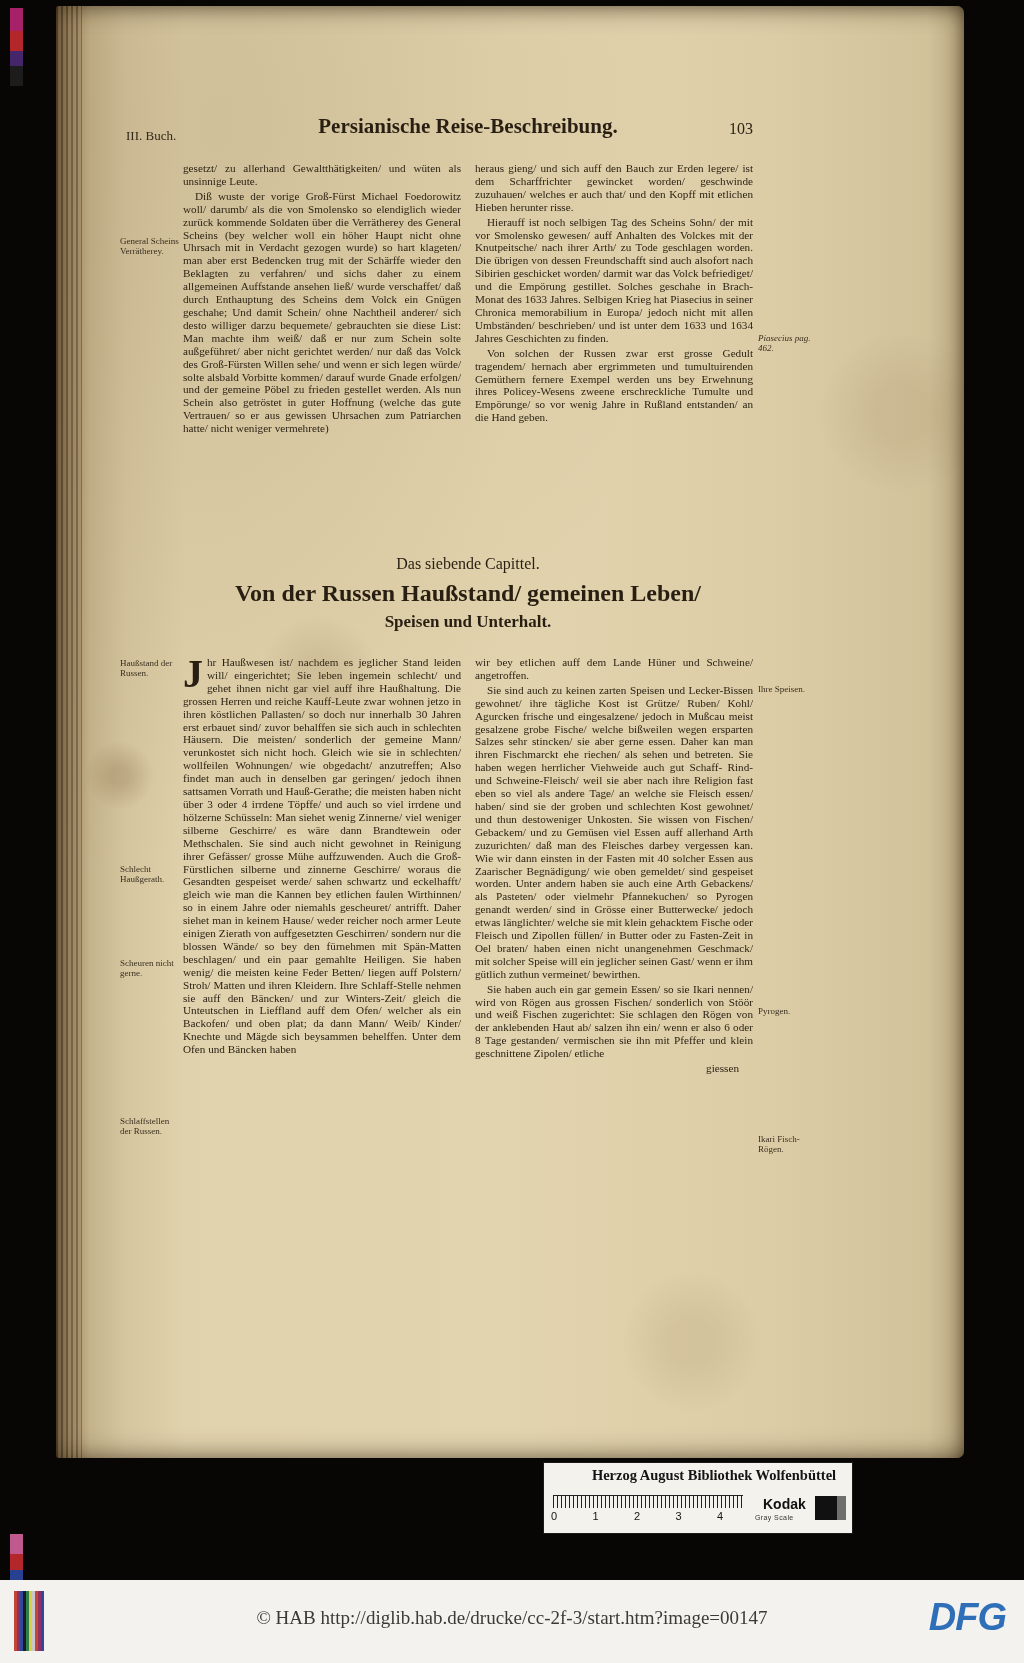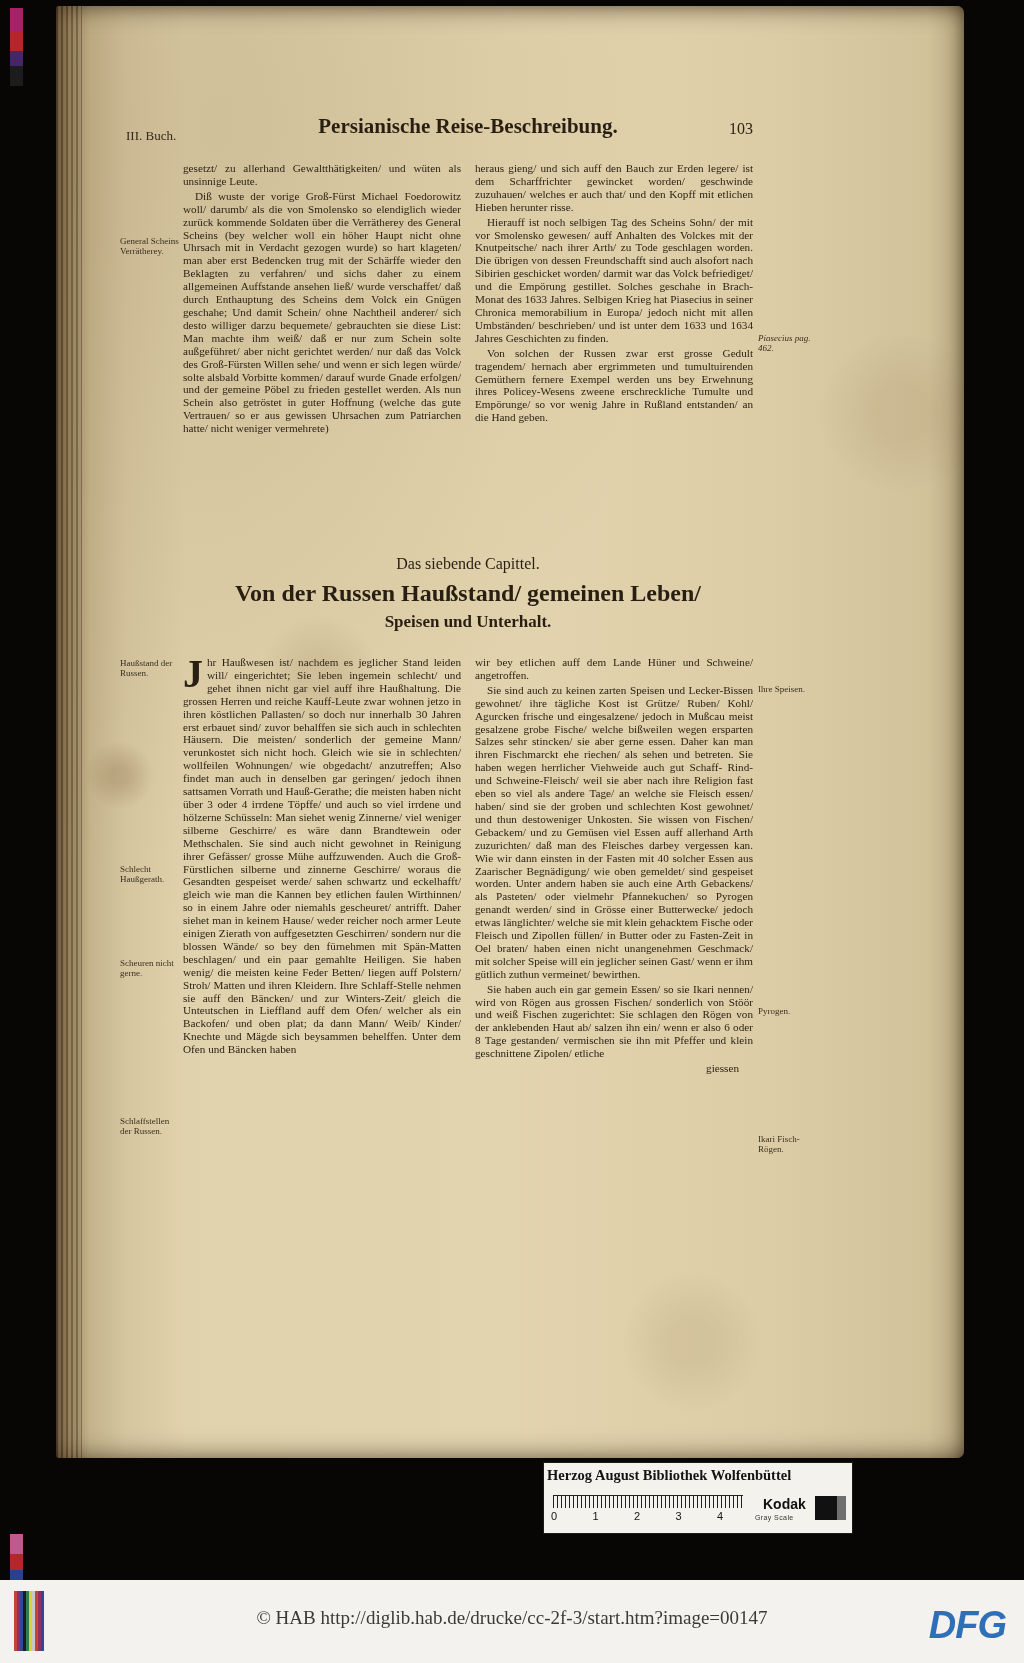--- a/index.html
+++ b/index.html
@@ -50,40 +50,40 @@
   .mnote.left{left:64px;width:60px;}
   .mnote.right{left:702px;width:64px;}
   .mnote.italic{font-style:italic;}
 
   .dropcap{float:left;font-size:40px;line-height:34px;font-weight:bold;margin:1px 4px 0 0;color:#281f12;}
   .catchword{text-align:right;font-size:11.2px;margin-top:2px;padding-right:14px;}
 
   
   .kodak-label{position:absolute;left:543px;top:1462px;width:310px;height:72px;background:#f4f2ec;
                box-shadow:0 0 0 1px #1a1a1a inset;}
-  .kodak-label .lib{position:absolute;left:4px;top:5px;width:100%;
+  .kodak-label .lib{position:absolute;left:16px;top:5px;width:100%;text-align:center;
                     font-size:14.5px;font-weight:bold;color:#141414;}
   .ruler{position:absolute;left:10px;top:33px;width:190px;height:12px;border-top:1.5px solid #222;
          background:repeating-linear-gradient(to right,#222 0 1px,transparent 1px 4px);}
   .scale-nums{position:absolute;left:8px;top:48px;width:172px;display:flex;justify-content:space-between;
               font-family:"Liberation Sans",sans-serif;font-size:11px;color:#141414;}
   .kodak-word{position:absolute;left:220px;top:34px;font-family:"Liberation Sans",sans-serif;
               font-size:14px;font-weight:bold;color:#101010;}
   .grayscale-word{position:absolute;left:212px;top:52px;font-family:"Liberation Sans",sans-serif;
                   font-size:7px;letter-spacing:.4px;color:#333;}
   .swatch{position:absolute;right:7px;top:34px;display:flex;}
   .swatch .b1{width:22px;height:24px;background:#111;}
   .swatch .b2{width:9px;height:24px;background:#6f6f6f;}
 
   
   .footer{position:absolute;left:0;top:1580px;width:1024px;height:83px;background:#f3f2ee;}
   .copyright{position:absolute;left:0;right:0;top:27px;text-align:center;
              font-size:19px;color:#3c3a36;}
   .dfg{position:absolute;right:18px;top:16px;font-family:"Liberation Sans",sans-serif;
-       font-size:38px;font-weight:bold;font-style:italic;color:#2f6fb7;letter-spacing:-1px;margin-top:8px;}
+       font-size:38px;font-weight:bold;font-style:italic;color:#2f6fb7;letter-spacing:-1px;}
   .footer-colorstrip{position:absolute;left:14px;top:11px;width:30px;height:60px;
        background:repeating-linear-gradient(90deg,#c2453a 0 3px,#8f2f63 3px 6px,#31479c 6px 9px,
                   #1c1c1c 9px 12px,#2f7d4e 12px 15px,#d8cf45 15px 18px,#c8c8c8 18px 21px);}
 
   
   .cal-top{position:absolute;left:10px;top:8px;width:13px;height:78px;
     background:linear-gradient(180deg,#a62168 0 30%,#b3272a 30% 55%,#46266b 55% 75%,#1c1c1c 75% 100%);}
   .cal-left{position:absolute;left:10px;top:1534px;width:13px;height:66px;
     background:linear-gradient(180deg,#c05a8e 0 30%,#b3272a 30% 55%,#27408f 55% 80%,#1f1f1f 80% 100%);}
 </style>

